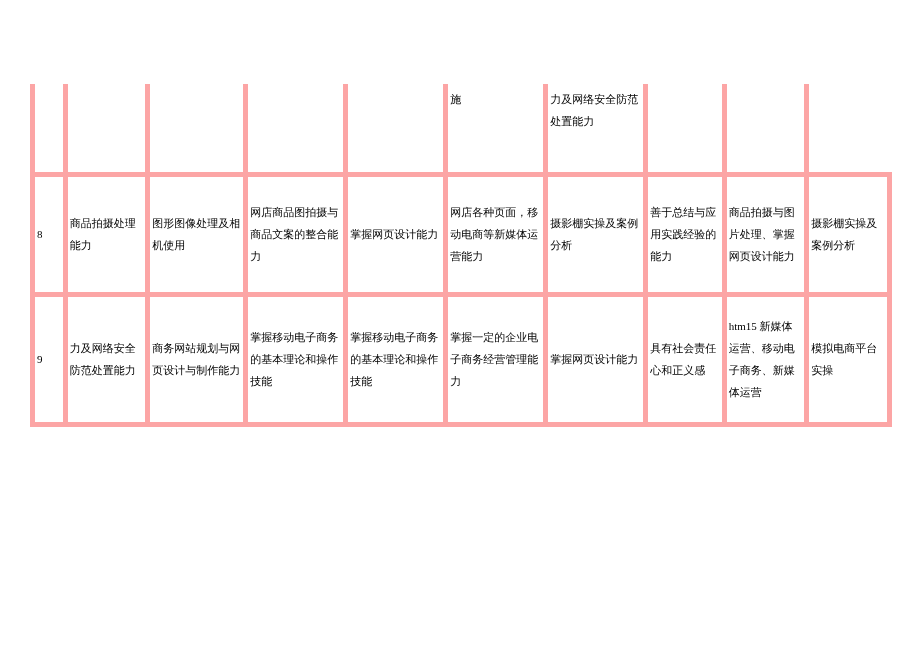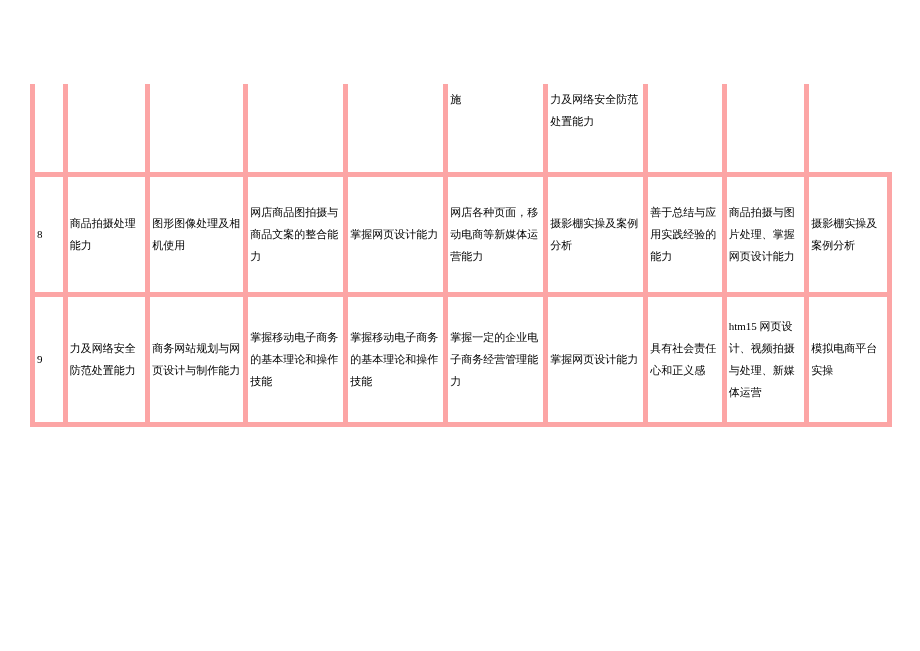--- a/index.html
+++ b/index.html
@@ -93,18 +93,18 @@
       </tr>
       <tr style="height:130px;">
         <td>9</td>
         <td>力及网络安全防范处置能力</td>
         <td>商务网站规划与网页设计与制作能力</td>
         <td>掌握移动电子商务的基本理论和操作技能</td>
         <td>掌握移动电子商务的基本理论和操作技能</td>
         <td>掌握一定的企业电子商务经营管理能力</td>
         <td>掌握网页设计能力</td>
         <td>具有社会责任心和正义感</td>
-        <td>htm15 网页设计、视频拍摄与处理、新媒体运营</td>
+        <td>htm15 新媒体运营、移动电子商务、新媒体运营</td>
         <td>模拟电商平台实操</td>
       </tr>
     </tbody>
   </table>
 </div>
 
 </body></html>

